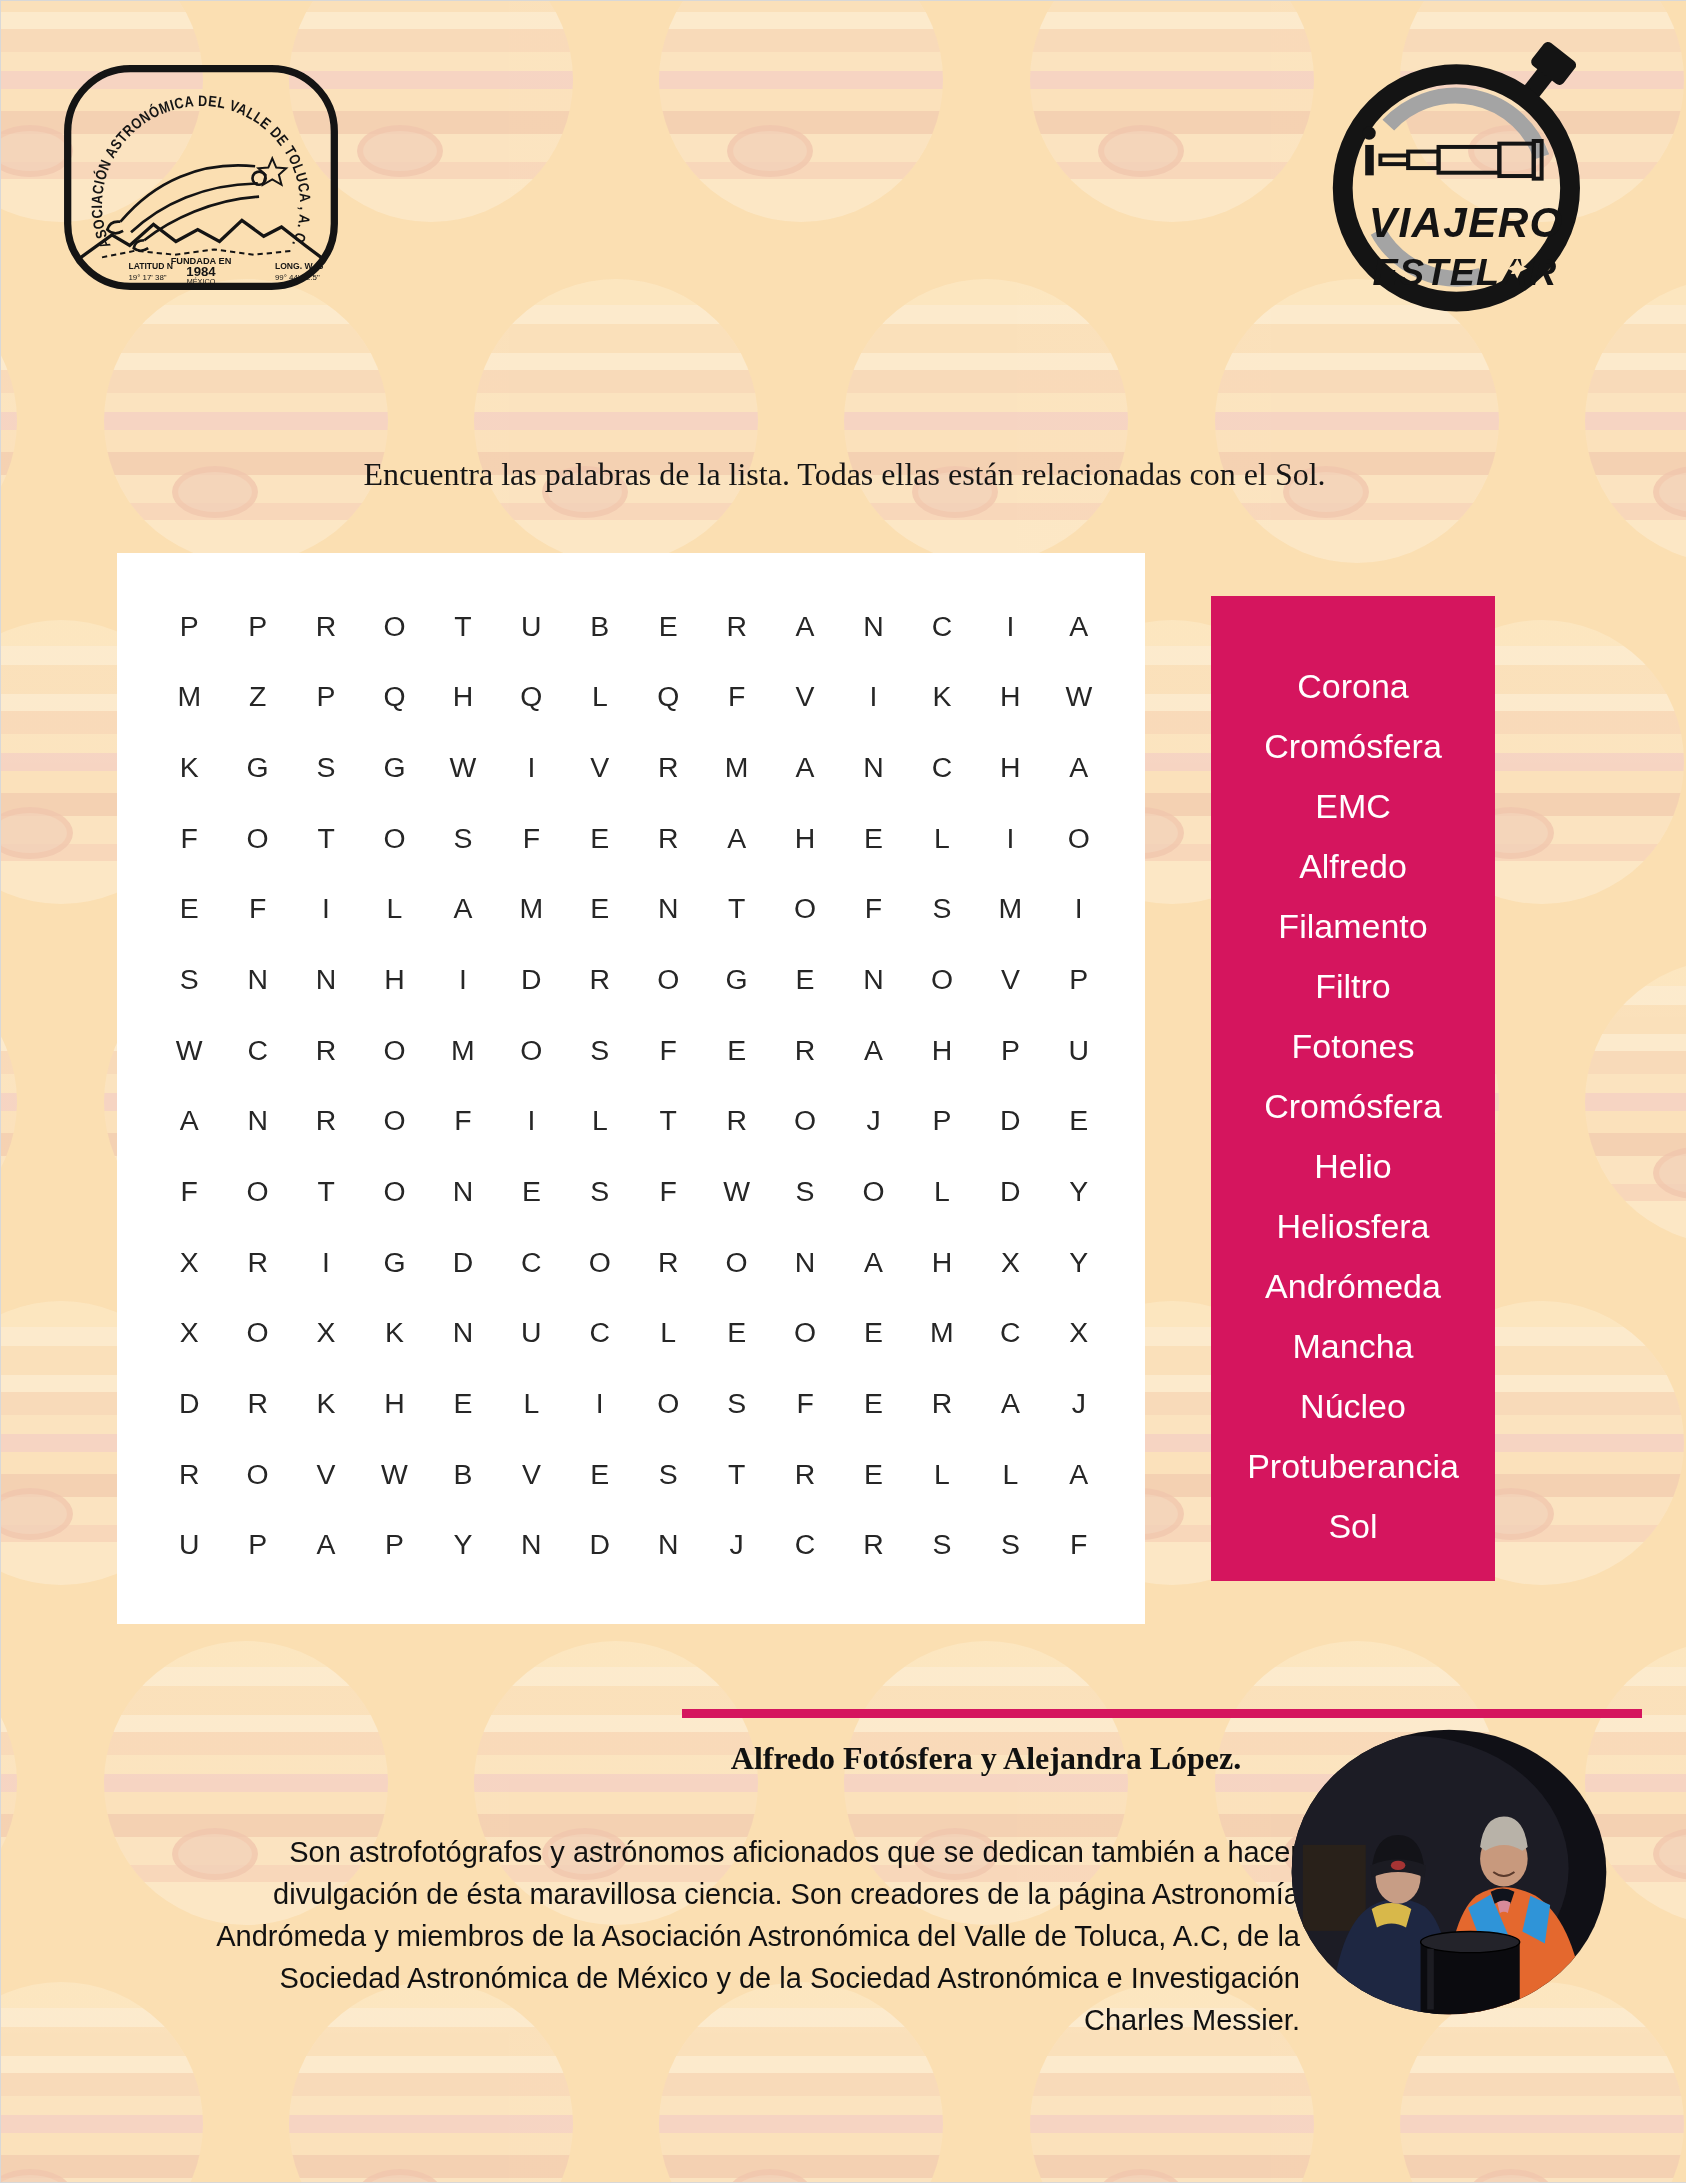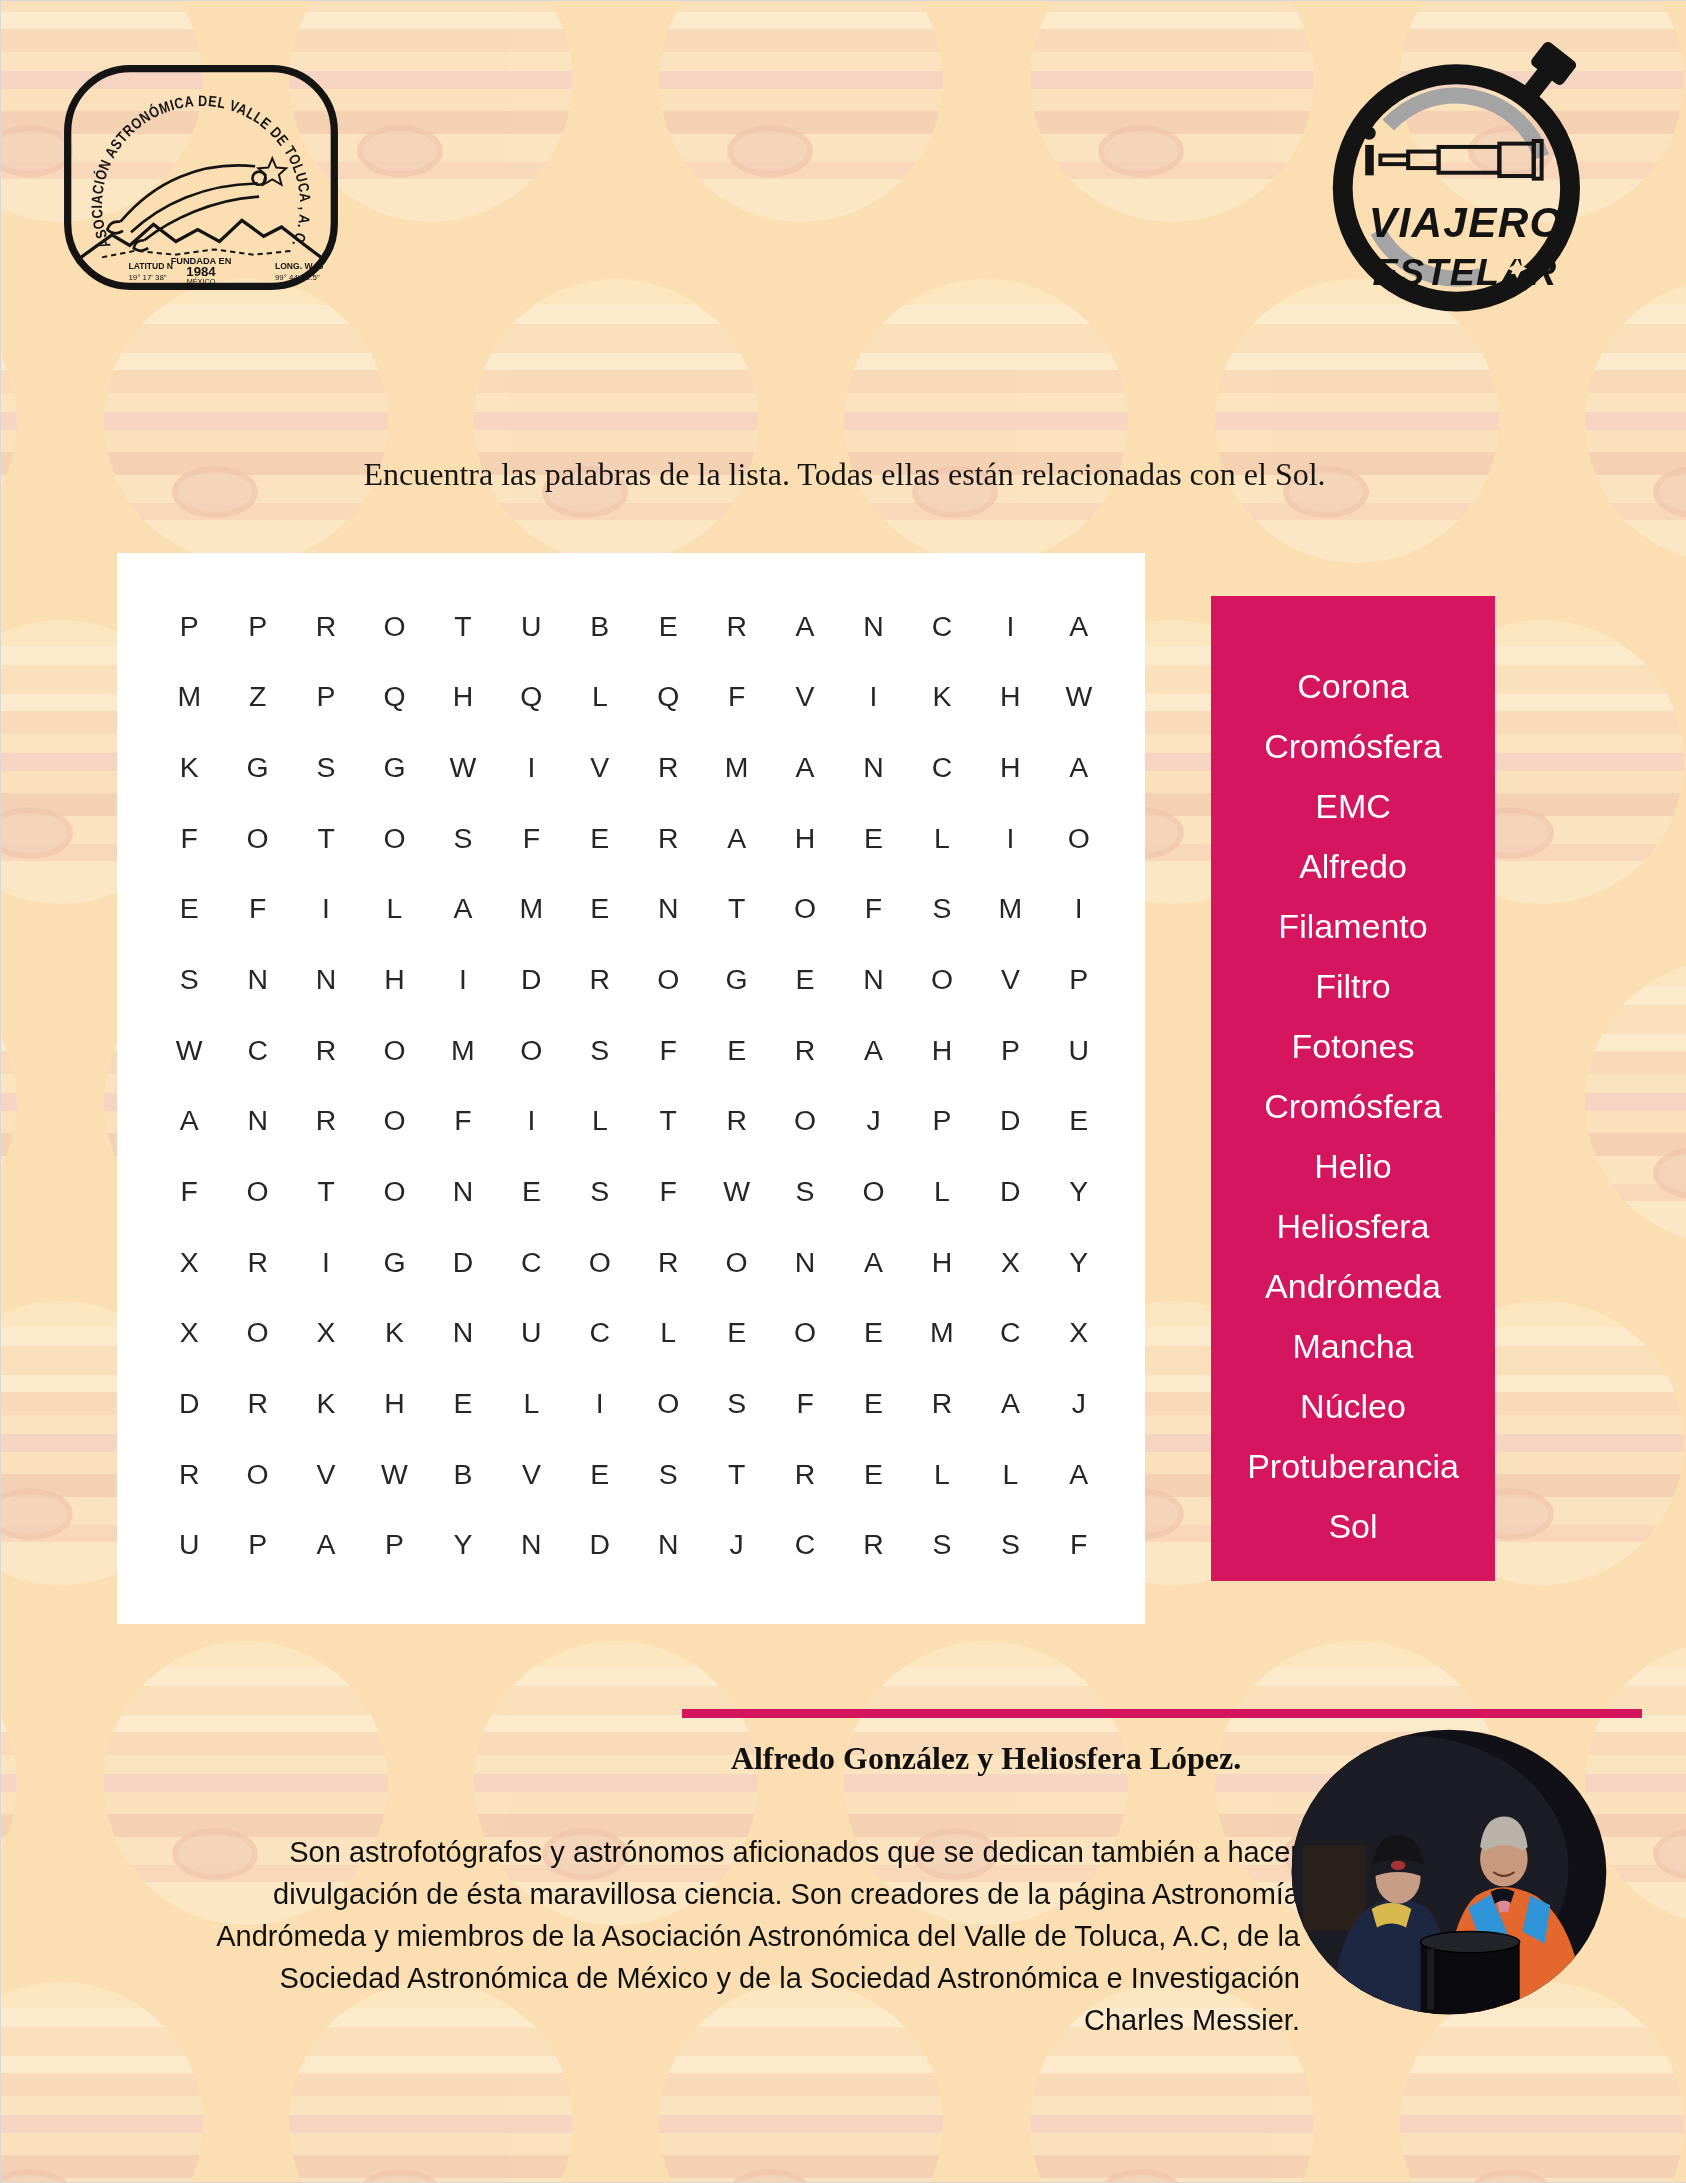--- a/index.html
+++ b/index.html
@@ -483,21 +483,21 @@
       <div class="word">Helio</div>
       <div class="word">Heliosfera</div>
       <div class="word">Andrómeda</div>
       <div class="word">Mancha</div>
       <div class="word">Núcleo</div>
       <div class="word">Protuberancia</div>
       <div class="word">Sol</div>
     </div>
 
   <div class="credit-rule"></div>
-  <h3 class="credit-names">Alfredo González y Heliosfera López.</h3>
+  <h3 class="credit-names">Alfredo Fotósfera y Alejandra López.</h3>
   <p class="credit-bio">Son astrofotógrafos y astrónomos aficionados que se dedican también a hacer divulgación de ésta maravillosa ciencia. Son creadores de la página Astronomía Andrómeda y miembros de la Asociación Astronómica del Valle de Toluca, A.C, de la Sociedad Astronómica de México y de la Sociedad Astronómica e Investigación Charles Messier.</p>
 
   <div class="photo">
     <svg width="316" height="286" viewBox="0 0 478 432">
       <defs>
           <clipPath id="photoClip">
             <ellipse cx="239" cy="216" rx="238" ry="215"></ellipse>
           </clipPath>
         </defs>
       <g clip-path="url(#photoClip)">

